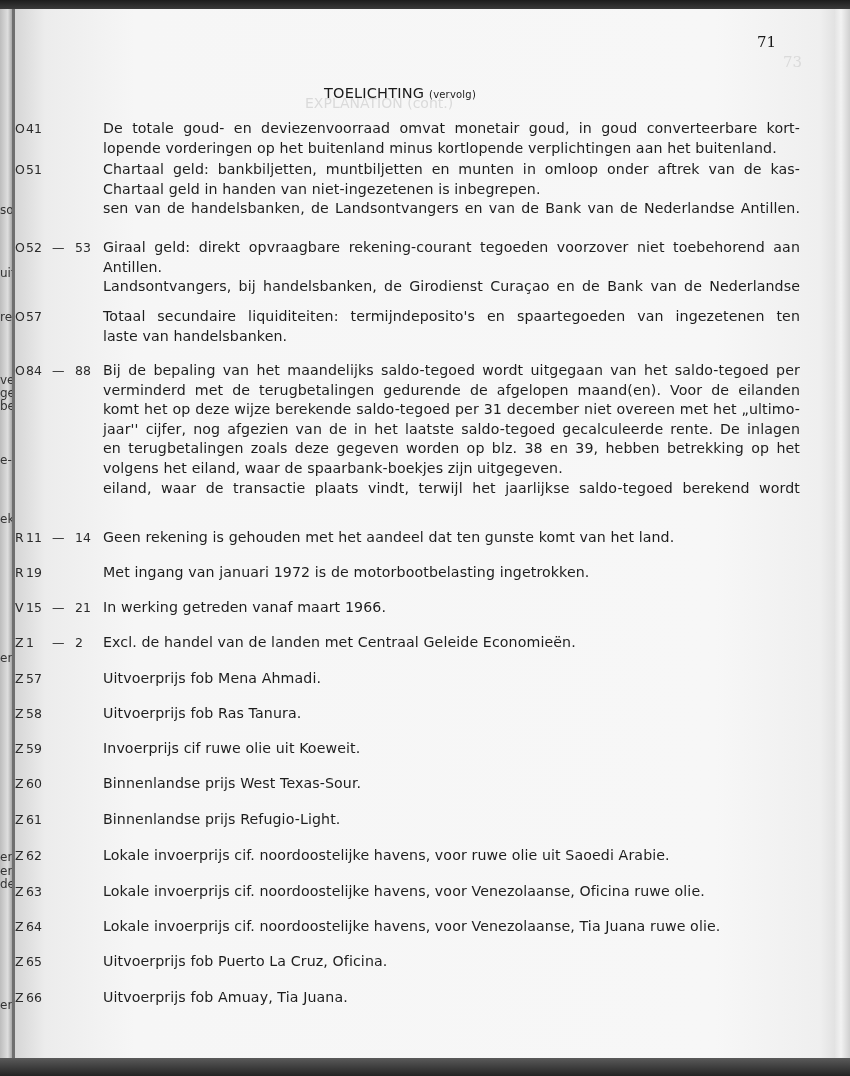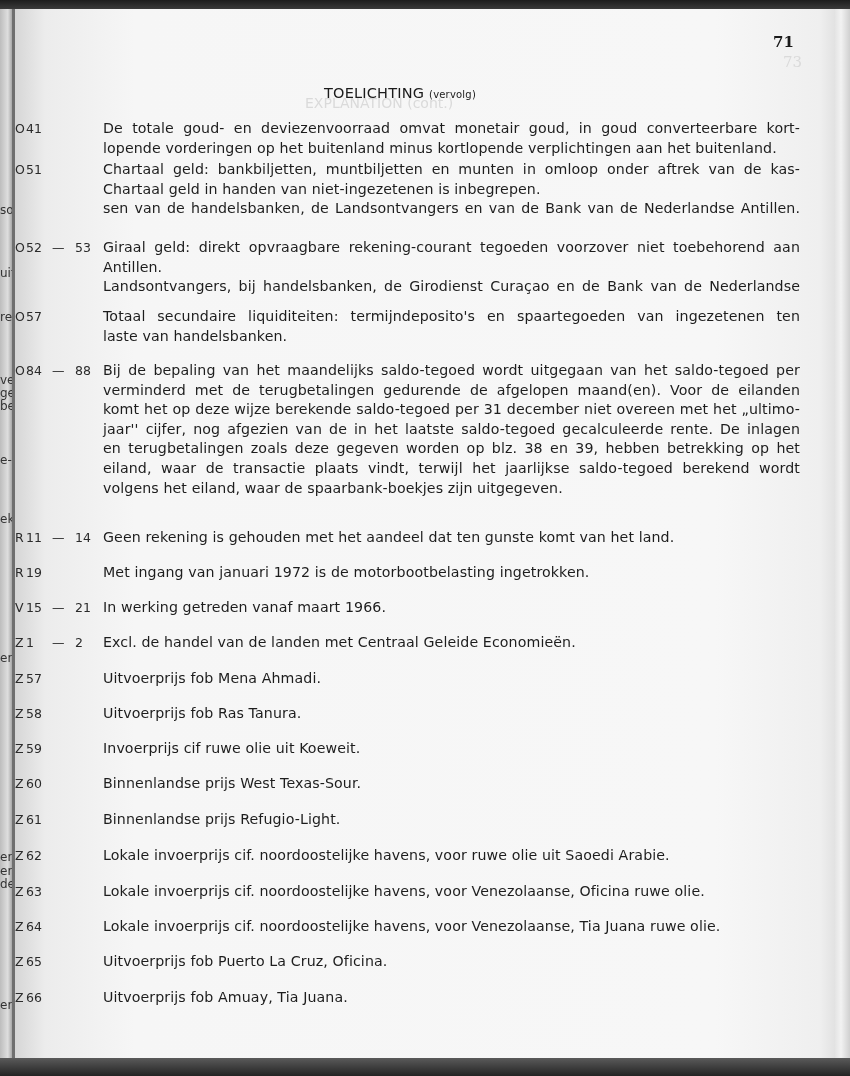--- a/index.html
+++ b/index.html
@@ -32,22 +32,22 @@
   .page {
     position:absolute; left:15px; top:9px; width:820px; height:1049px;
     background:linear-gradient(90deg,#d6d6d6 0px,#ececec 30px,#f6f6f6 120px,#f7f7f7 700px,#efefef 805px,#e2e2e2 820px);
     overflow:hidden;
   }
   .right-stack {
     position:absolute; left:835px; top:9px; width:15px; height:1049px;
     background:linear-gradient(90deg,#e4e4e4,#f2f2f2 40%,#d0d0d0);
   }
   .page-number {
-    position:absolute; left:758px; top:24px;
-    font-family:"DejaVu Serif", serif; font-weight:bold; font-size:15px; color:#1a1a1a;
+    position:absolute; left:742px; top:24px;
+    font-family:"DejaVu Serif", serif; font-weight:normal; font-size:15px; color:#1a1a1a;
   }
   .ghost {
     position:absolute; color:#dadada; white-space:nowrap; pointer-events:none;
   }
   .title {
     position:absolute; left:0; width:770px; top:76px; text-align:center;
     font-size:14.5px; letter-spacing:0.2px; color:#1b1b1b;
   }
   .title .sub { font-size:10px; }
   .entry { position:absolute; left:0; width:820px; }
@@ -151,22 +151,22 @@
           <span class="r2">84</span>
           <span class="dash">—</span>
           <span class="r3">88</span>
         </div>
         <div class="text">
           <span class="line">Bij de bepaling van het maandelijks saldo-tegoed wordt uitgegaan van het saldo-tegoed per</span>
           <span class="line">verminderd met de terugbetalingen gedurende de afgelopen maand(en). Voor de eilanden</span>
           <span class="line">komt het op deze wijze berekende saldo-tegoed per 31 december niet overeen met het „ultimo-</span>
           <span class="line">jaar'' cijfer, nog afgezien van de in het laatste saldo-tegoed gecalculeerde rente. De inlagen</span>
           <span class="line">en terugbetalingen zoals deze gegeven worden op blz. 38 en 39, hebben betrekking op het</span>
+          <span class="line last">volgens het eiland, waar de spaarbank-boekjes zijn uitgegeven.</span>
           <span class="line">eiland, waar de transactie plaats vindt, terwijl het jaarlijkse saldo-tegoed berekend wordt</span>
-          <span class="line last">volgens het eiland, waar de spaarbank-boekjes zijn uitgegeven.</span>
         </div>
       </div>
       <div class="entry" style="top: 519px;">
         <div class="ref">
           <span class="r1">R</span>
           <span class="r2">11</span>
           <span class="dash">—</span>
           <span class="r3">14</span>
         </div>
         <div class="text">

